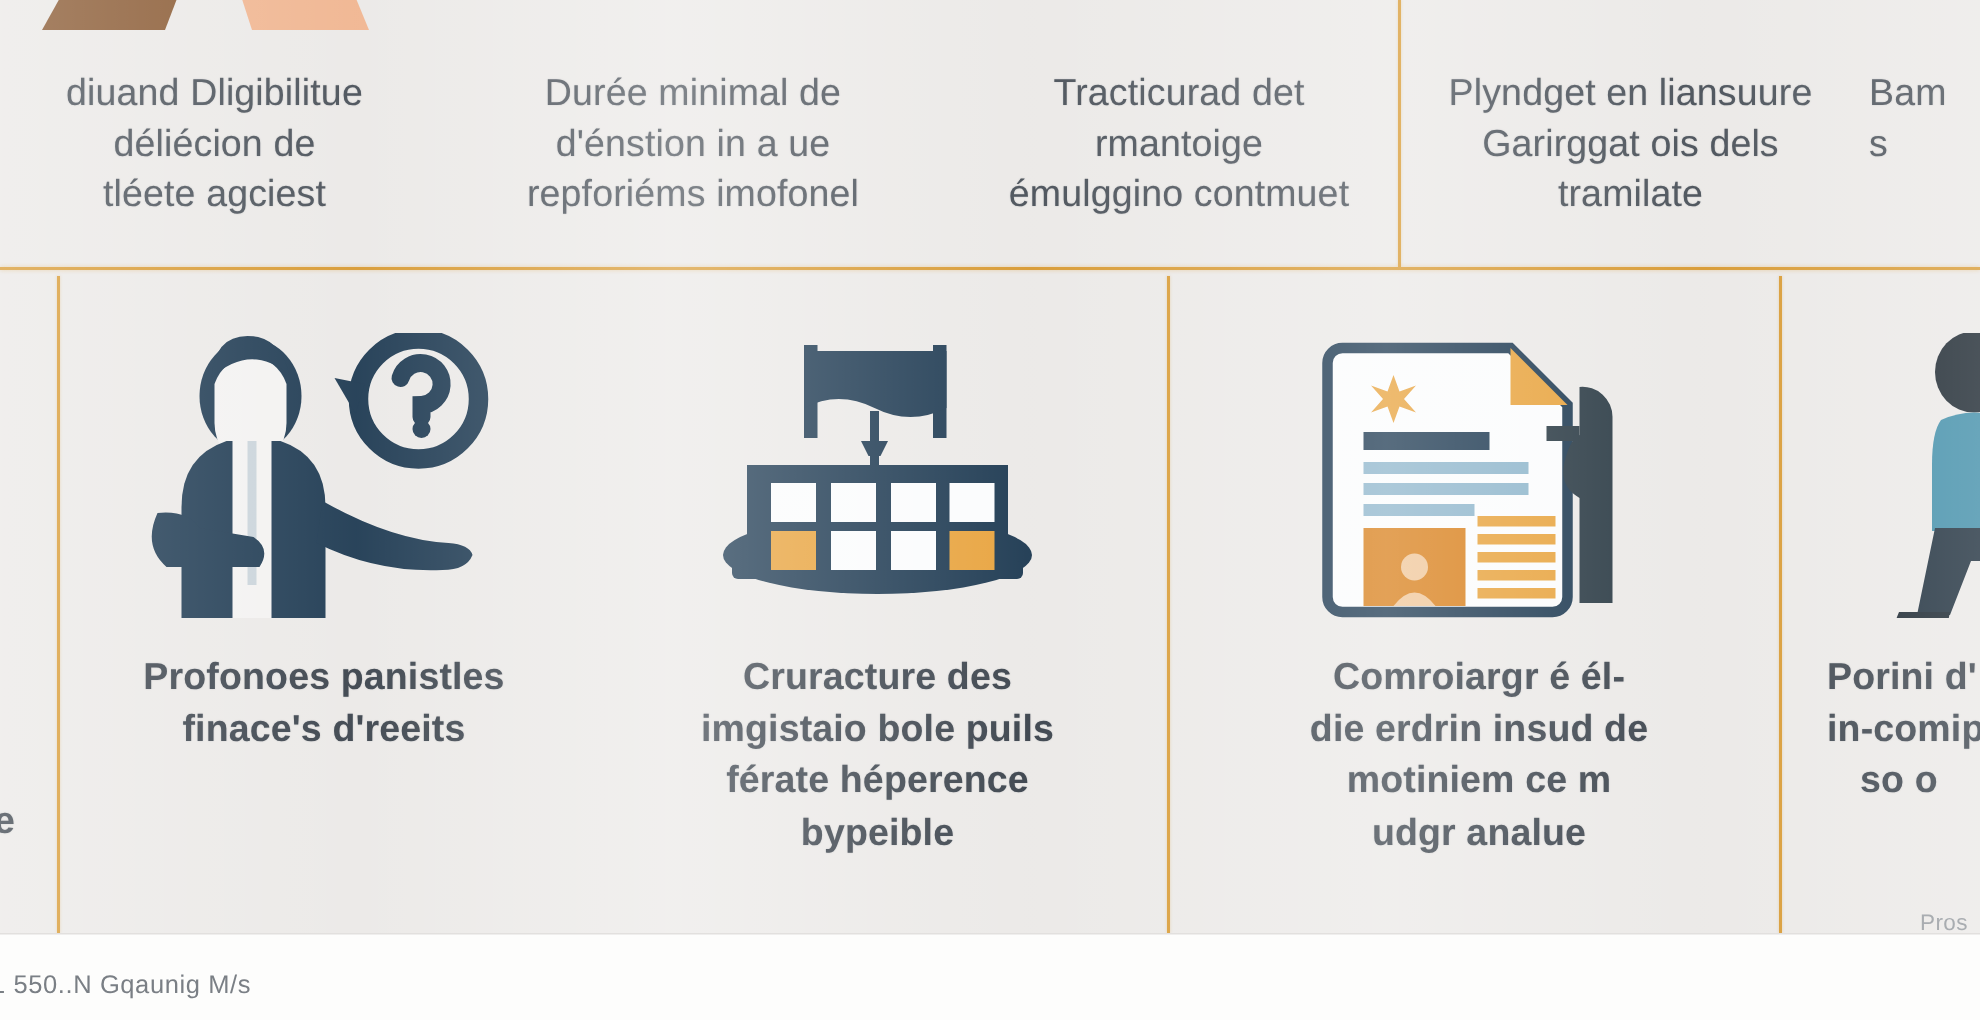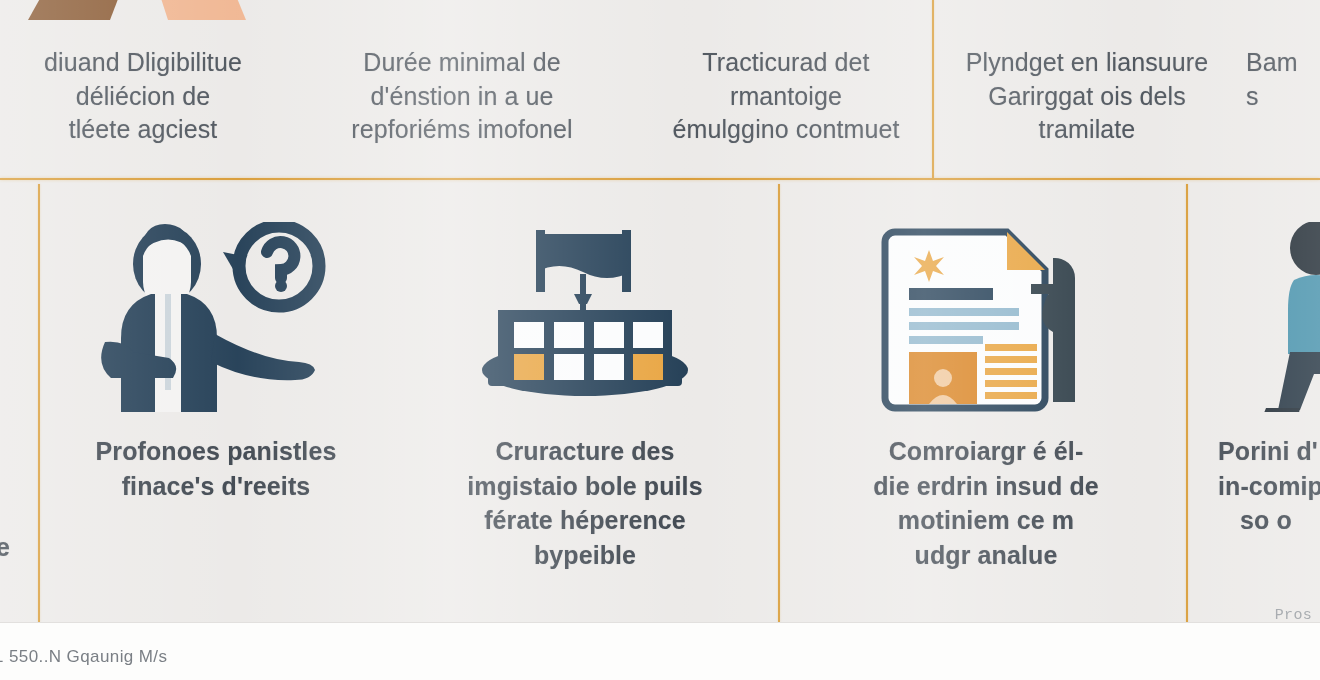--- a/index.html
+++ b/index.html
@@ -51,21 +51,21 @@
   
   .icon-top{position:absolute;left:50%;transform:translateX(-50%);top:-58px;}
   .icon-bottom{margin-top:40px;height:190px;display:flex;align-items:center;justify-content:center;}
 
   
   .footer{position:absolute;left:0;top:622px;width:1320px;height:58px;
     background:#fdfdfc;border-top:1px solid #e2e0de;}
   .footer-left{position:absolute;left:-6px;top:24px;
     font-size:17px;color:#7a7f85;letter-spacing:.4px;filter:blur(.3px);}
   .footer-right{position:absolute;right:8px;top:-16px;
-    font-size:15px;color:#a9adb1;letter-spacing:.3px;filter:blur(.3px);font-family:Liberation Mono, monospace;}
+    font-size:15px;color:#a9adb1;letter-spacing:.3px;filter:blur(.3px);}
   .footer-shadow{position:absolute;left:0;top:622px;width:1320px;height:7px;
     background:linear-gradient(180deg,rgba(0,0,0,.055),rgba(0,0,0,0));}
 
   svg{display:block;}
   .blurred{filter:blur(.5px);}
 </style>
 </head>
 <body>
 
 <div class="canvas">

